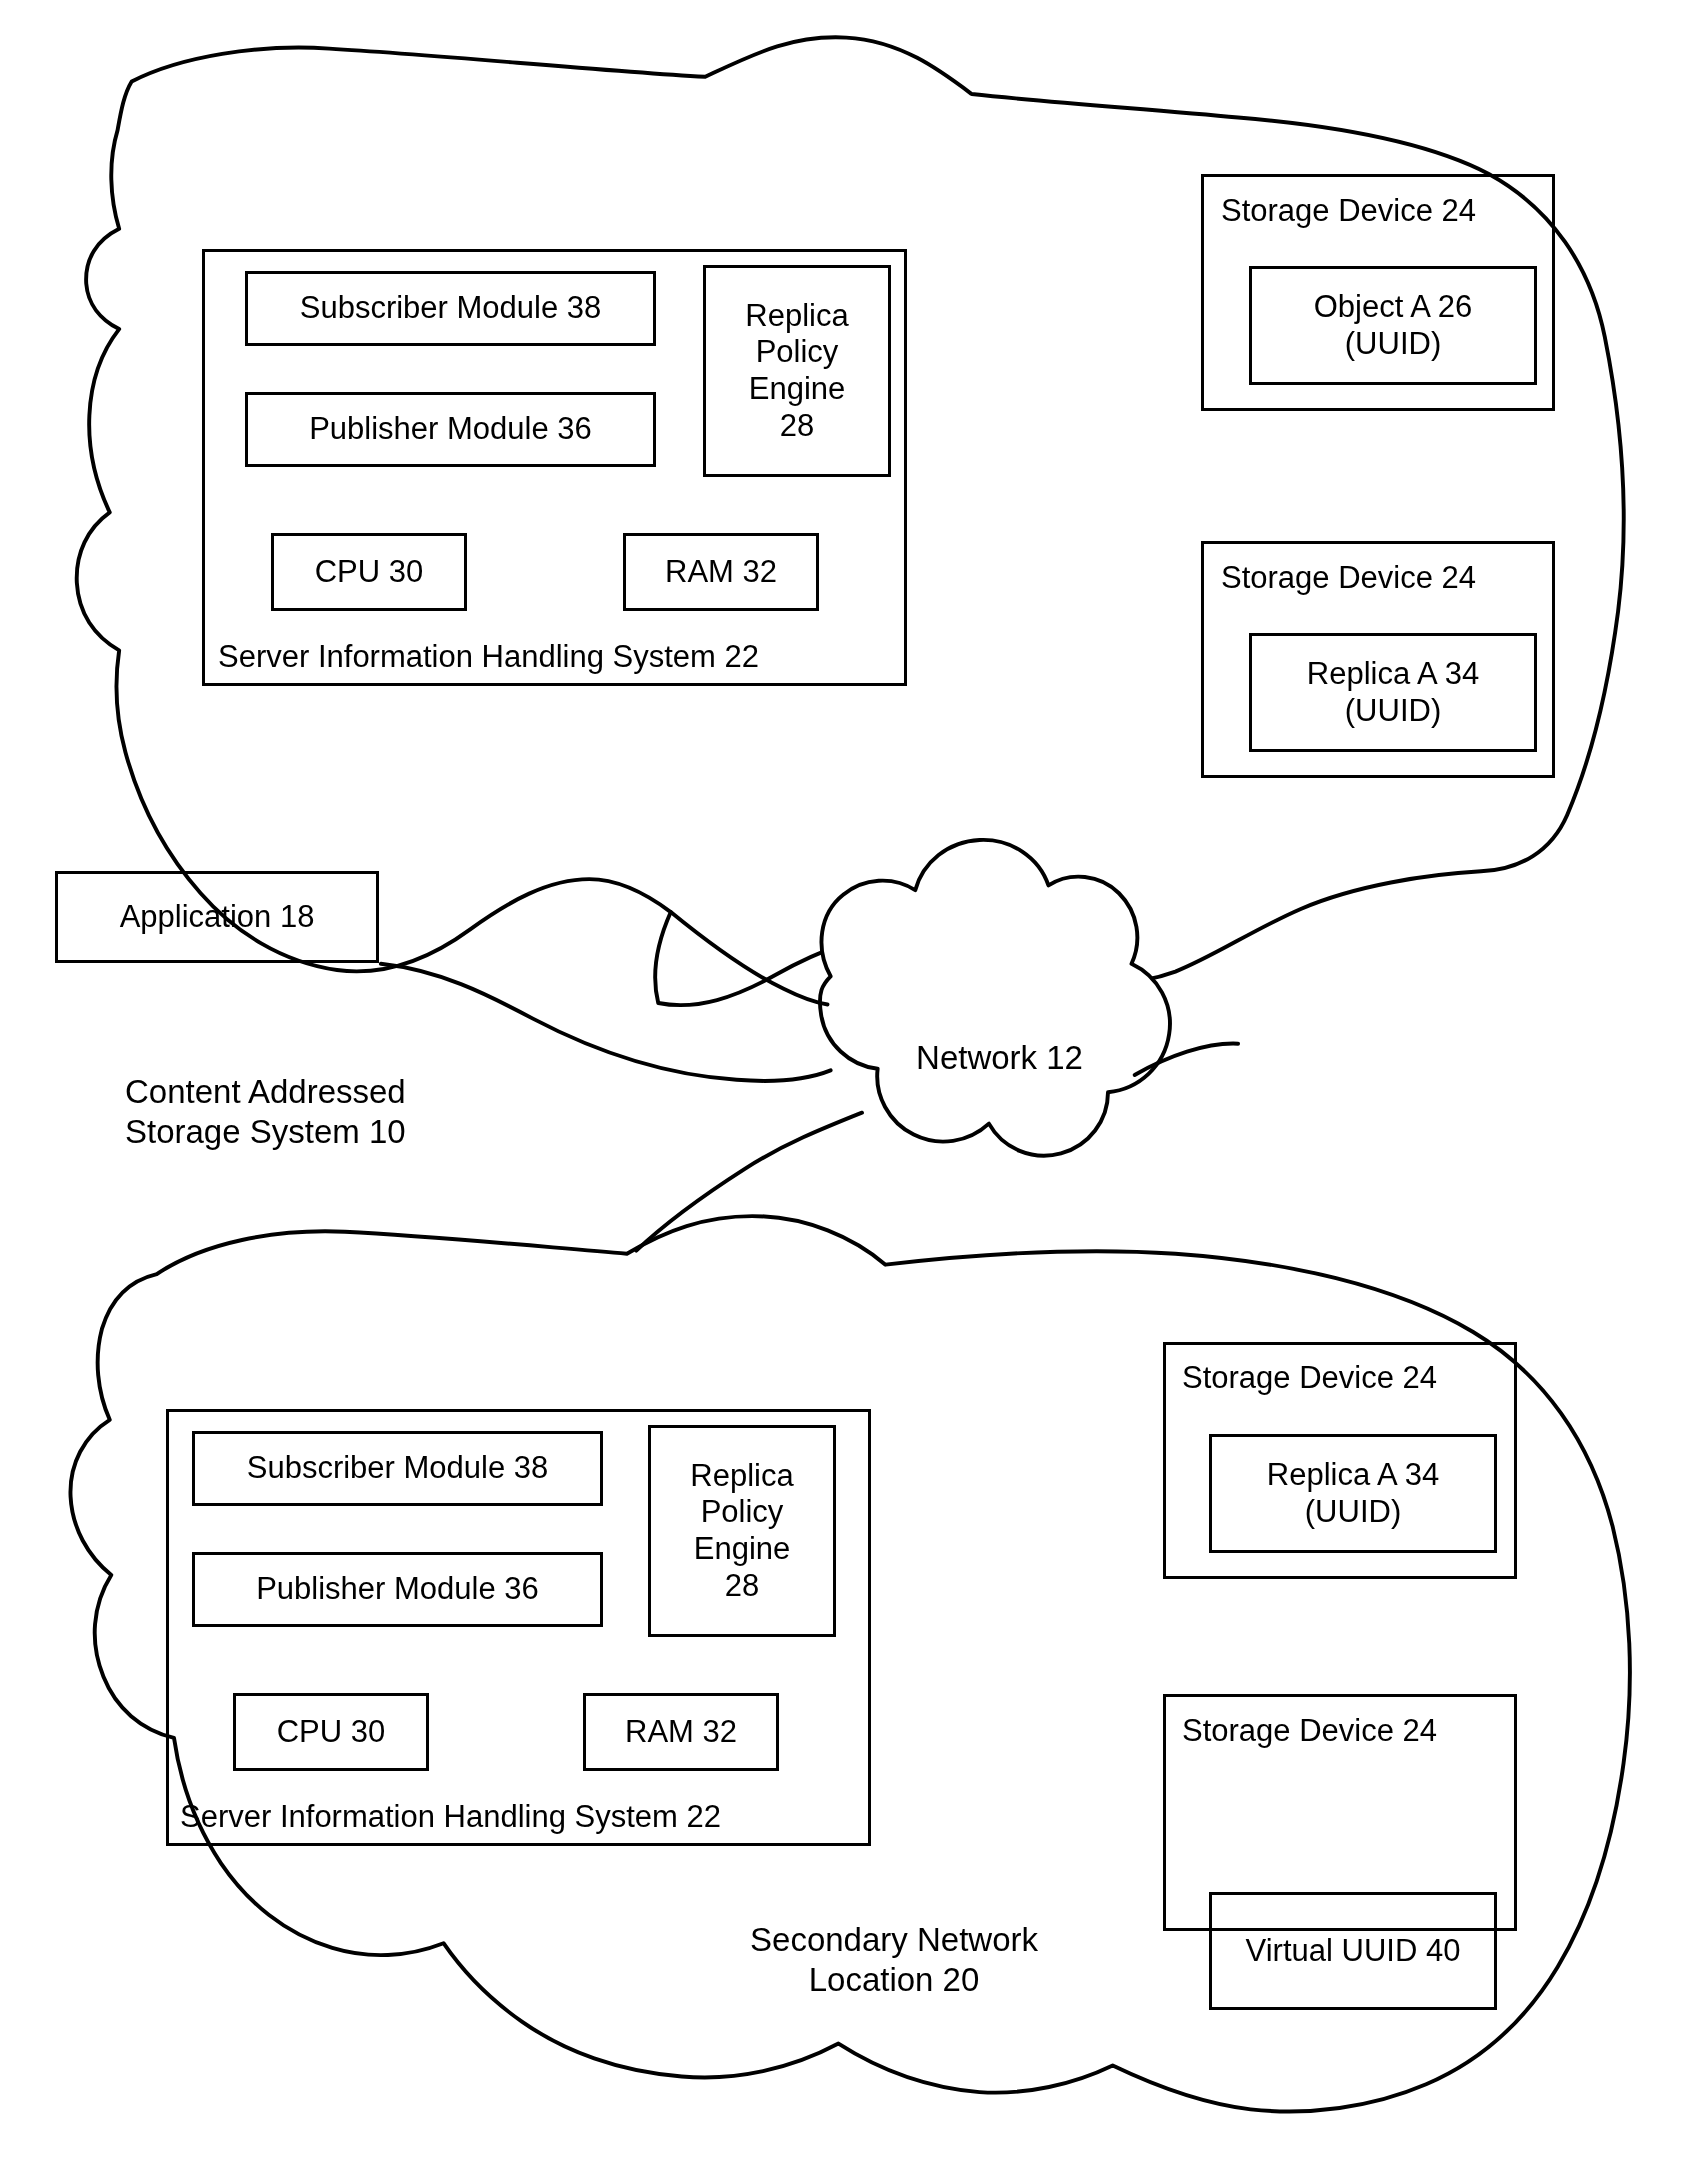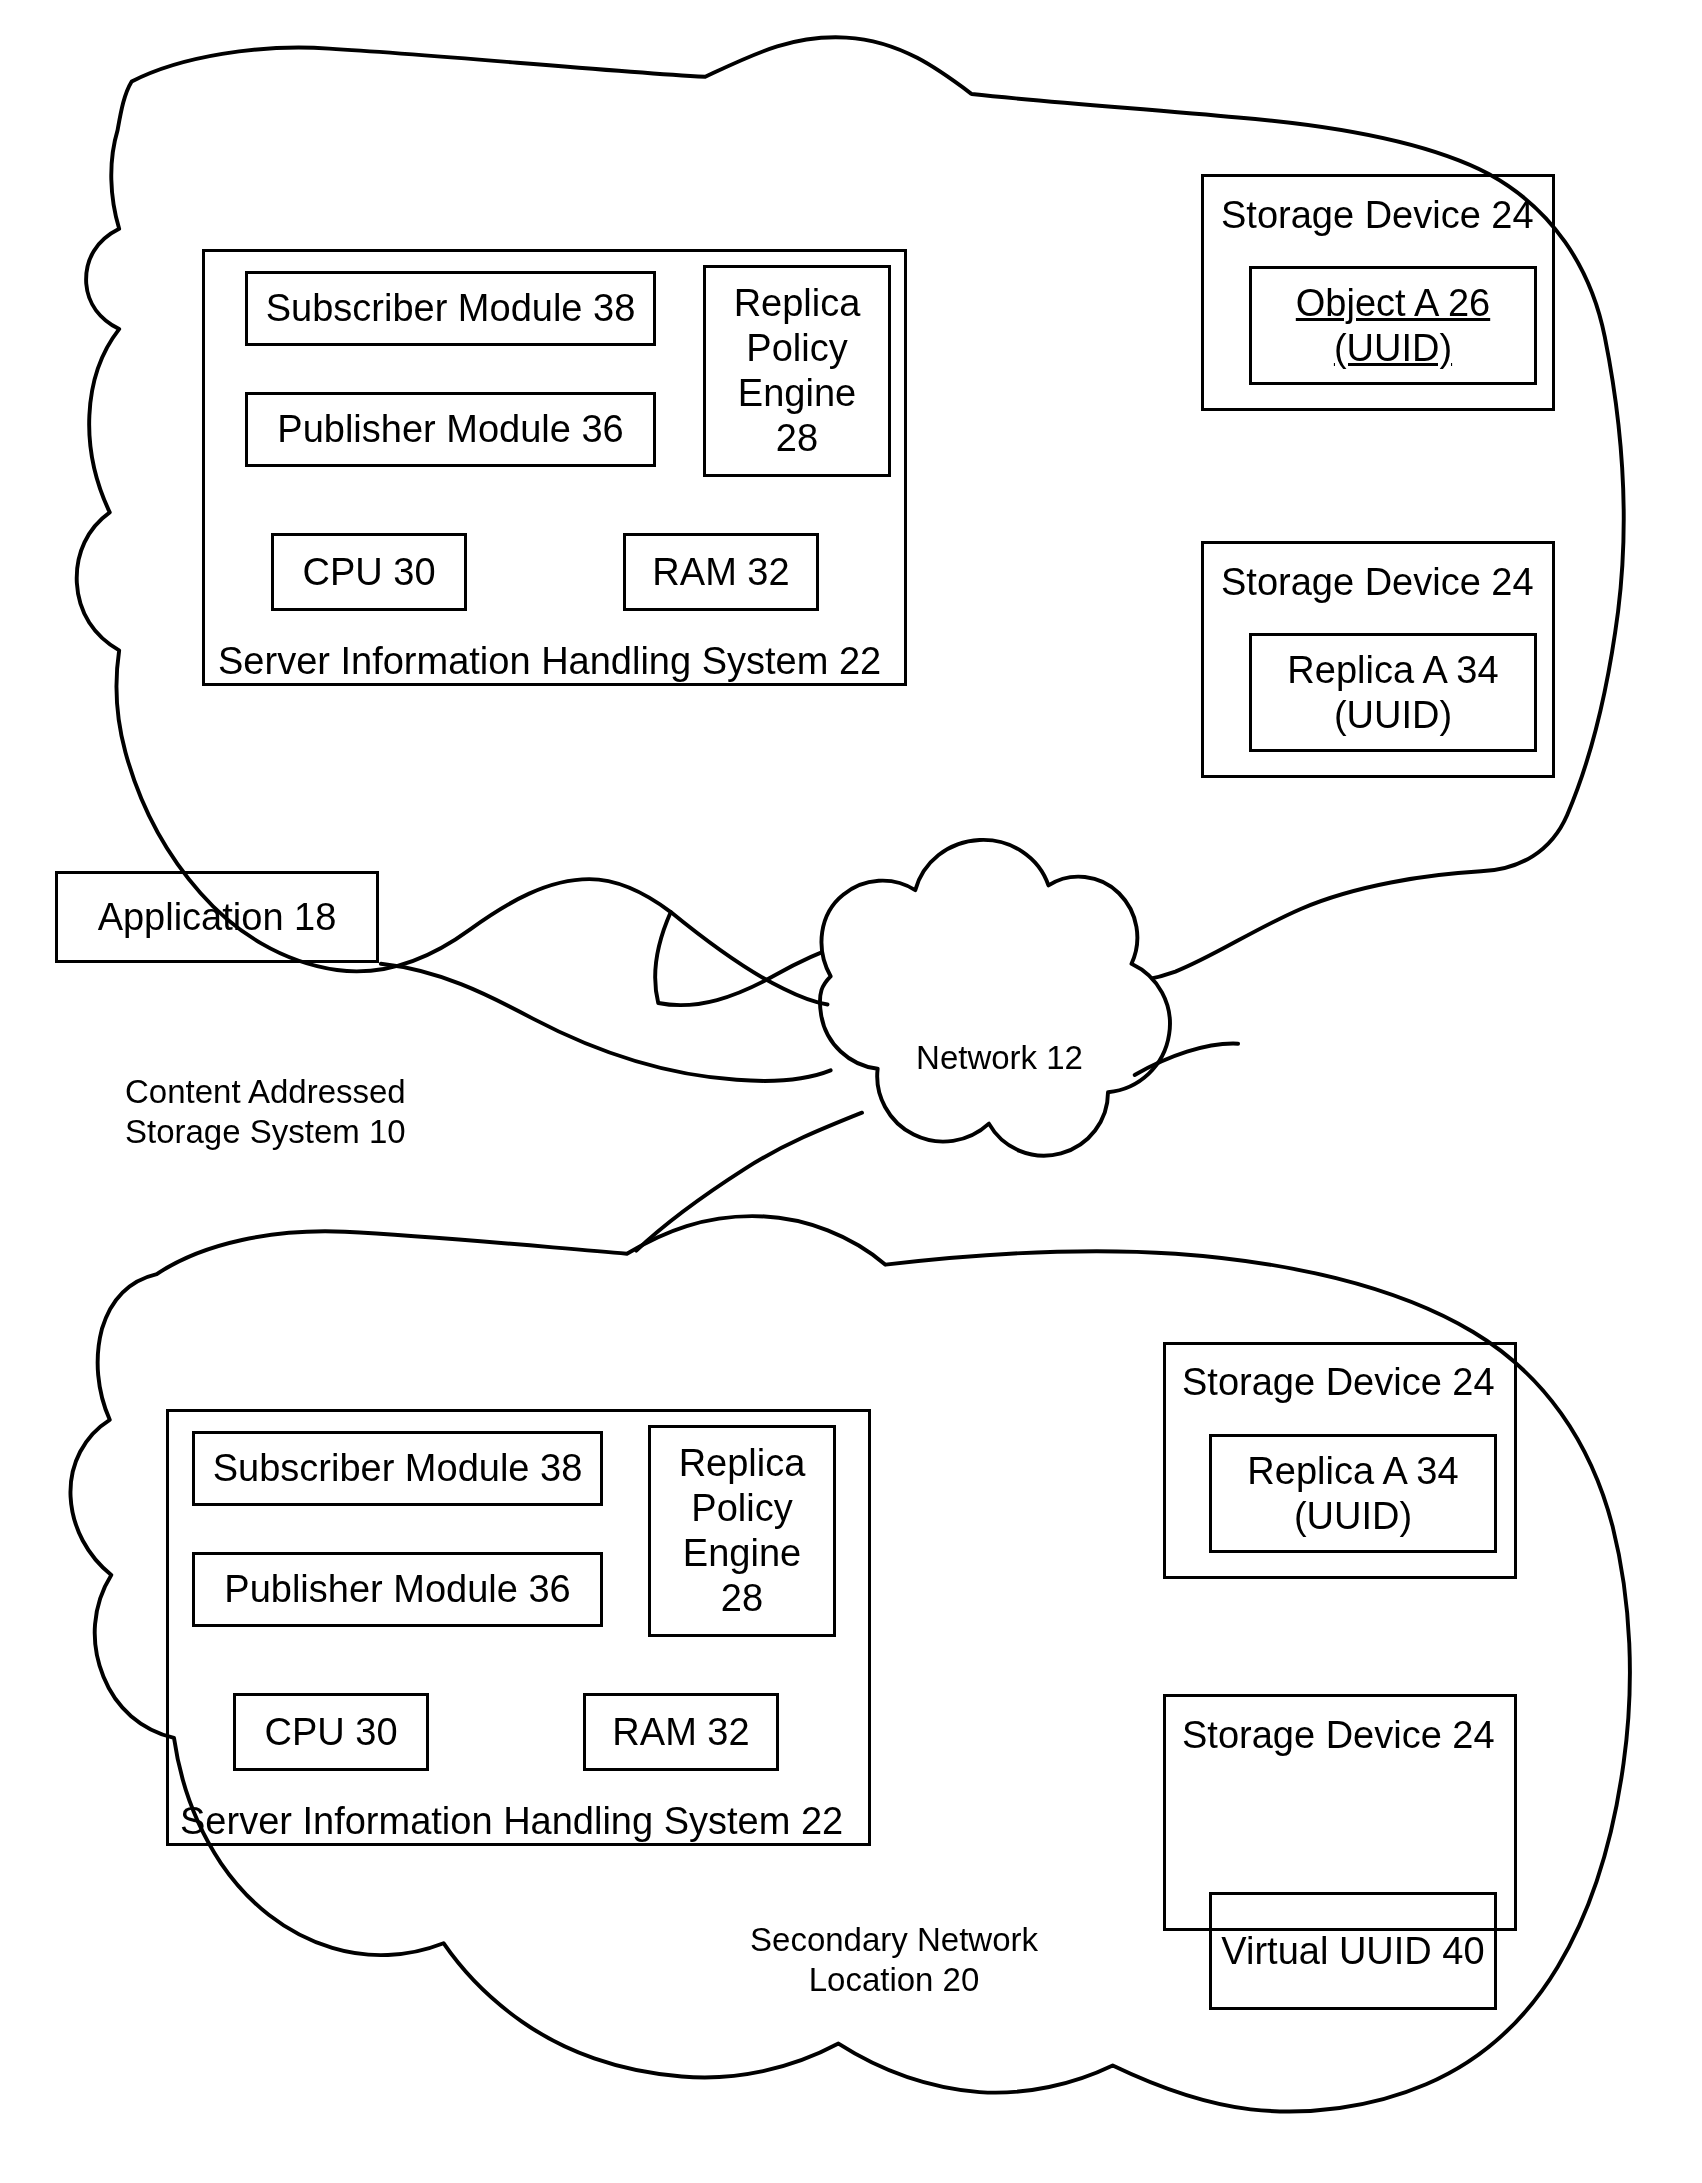--- a/index.html
+++ b/index.html
@@ -65,21 +65,21 @@
     font-weight: 400;
     white-space: pre;
     line-height: 1.18;
   }
   .ctr {
     display: flex;
     align-items: center;
     justify-content: center;
     text-align: center;
   }
-  .t42 { font-size: 38px; }
+  .t42 { font-size: 31px; }
   .free-label {
     position: absolute;
     text-align: center;
     font-size: 33px;
     color: #000000;
     white-space: pre;
     line-height: 1.22;
   }
   .free-label.left { text-align: left; }
 </style>
@@ -210,21 +210,21 @@
   <div class="box-inner ctr" style="left:611px; top:533px; width:196px; height:78px;">
     <span class="lbl t42">RAM 32</span>
   </div>
 
   <div class="lbl t42" style="left:218px; top:639px;">Server Information Handling System 22</div>
 
   <div class="box" style="left:1201px; top:174px; width:354px; height:237px;">
   </div>
   <div class="lbl t42" style="left:1221px; top:193px;">Storage Device 24</div>
   <div class="box-inner ctr" style="left:1237px; top:266px; width:288px; height:119px;">
-    <span class="lbl t42" style="text-align:center;text-decoration:underline;">Object A 26
+    <span class="lbl t42" style="text-align:center;">Object A 26
 (UUID)</span>
   </div>
 
   <div class="box" style="left:1201px; top:541px; width:354px; height:237px;">
   </div>
   <div class="lbl t42" style="left:1221px; top:560px;">Storage Device 24</div>
   <div class="box-inner ctr" style="left:1237px; top:633px; width:288px; height:119px;">
     <span class="lbl t42" style="text-align:center;">Replica A 34
 (UUID)</span>
   </div>

